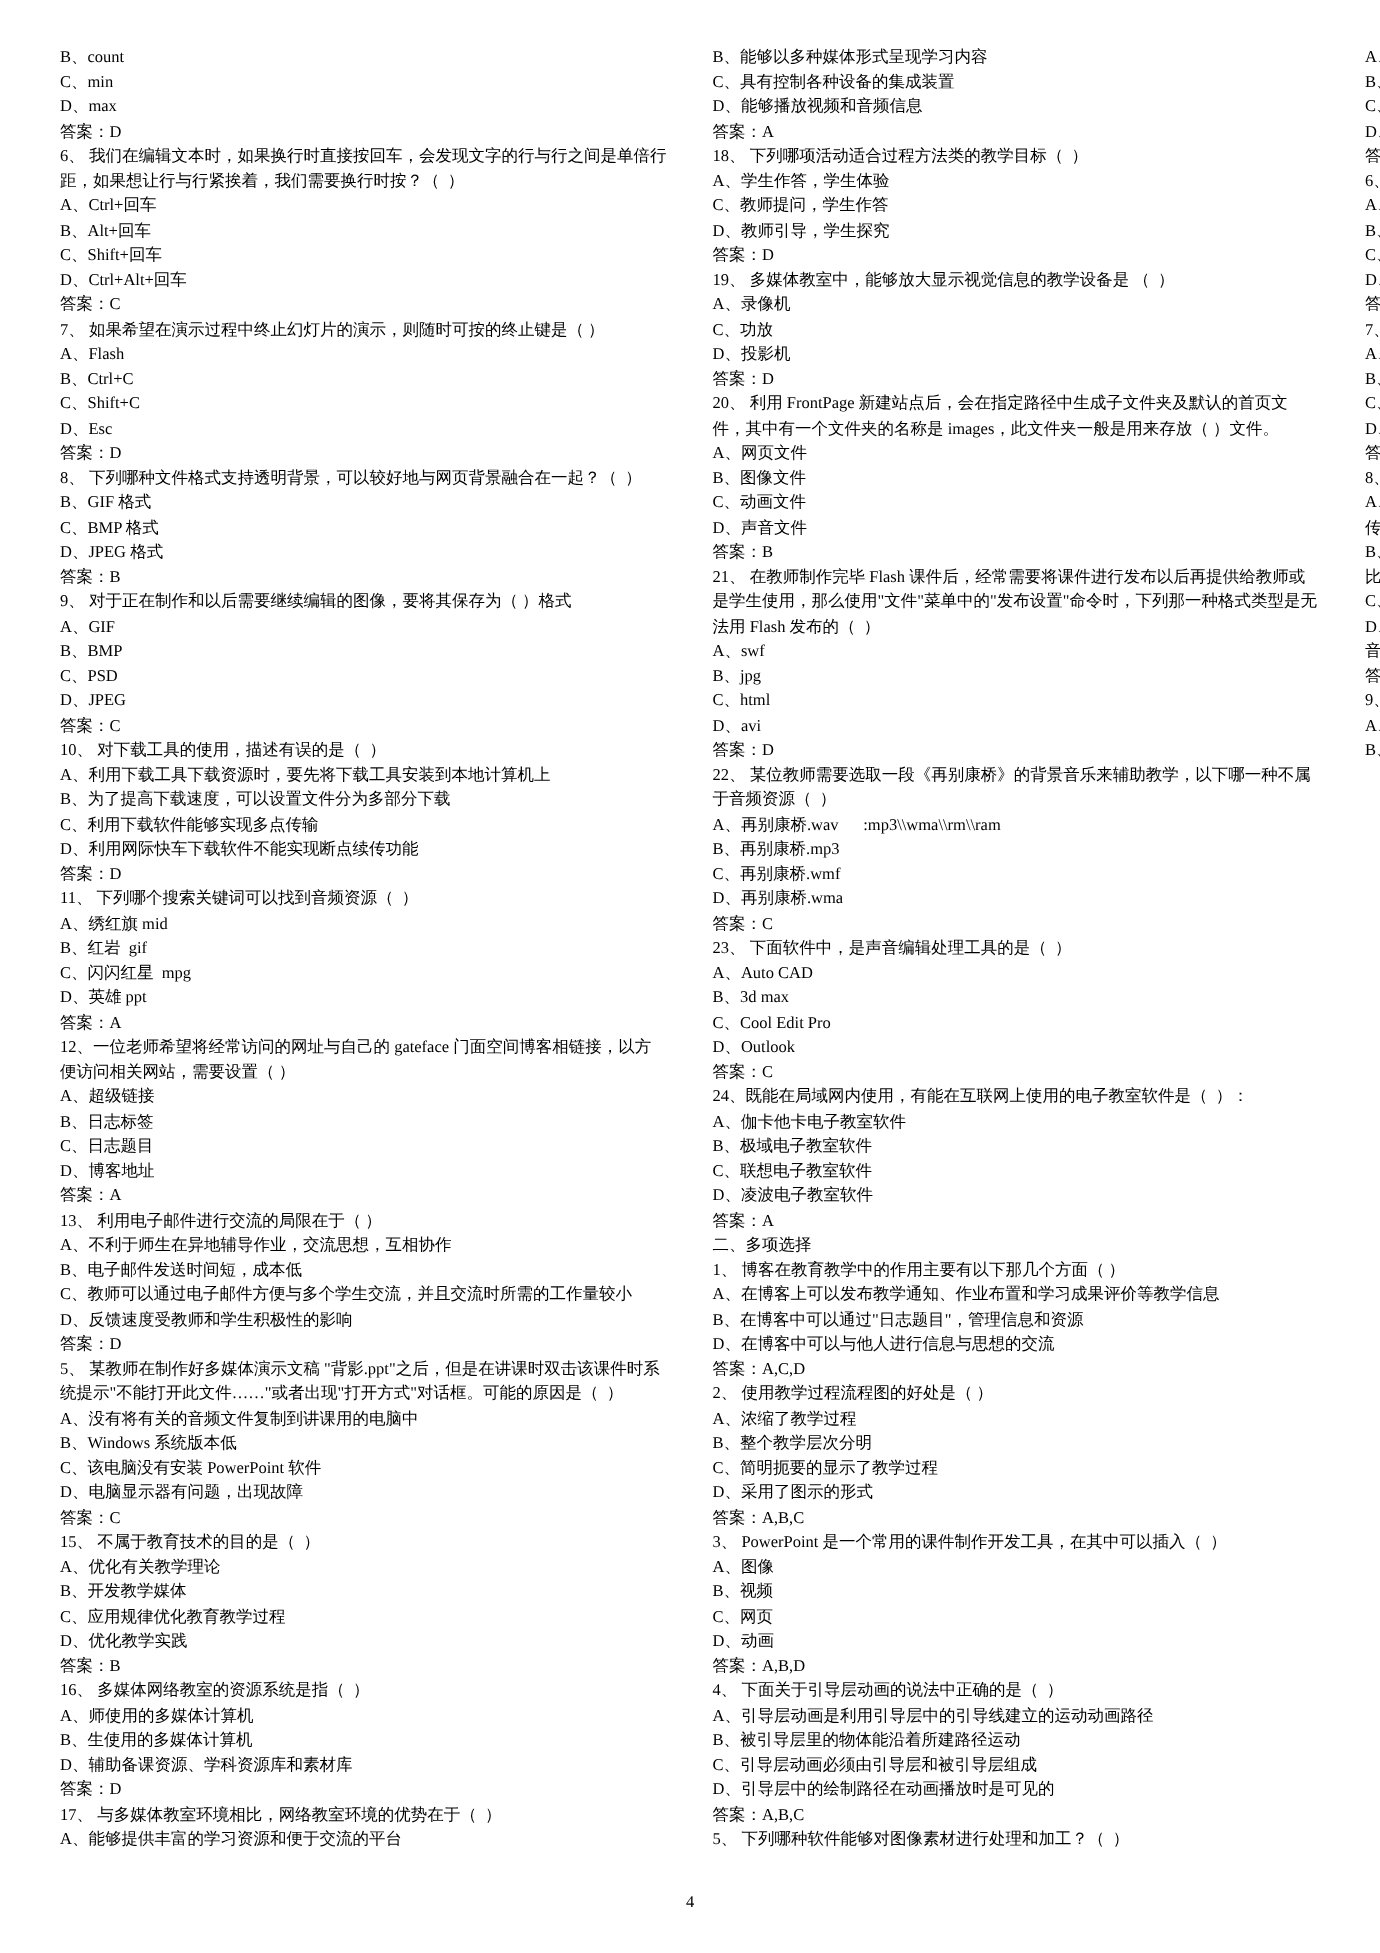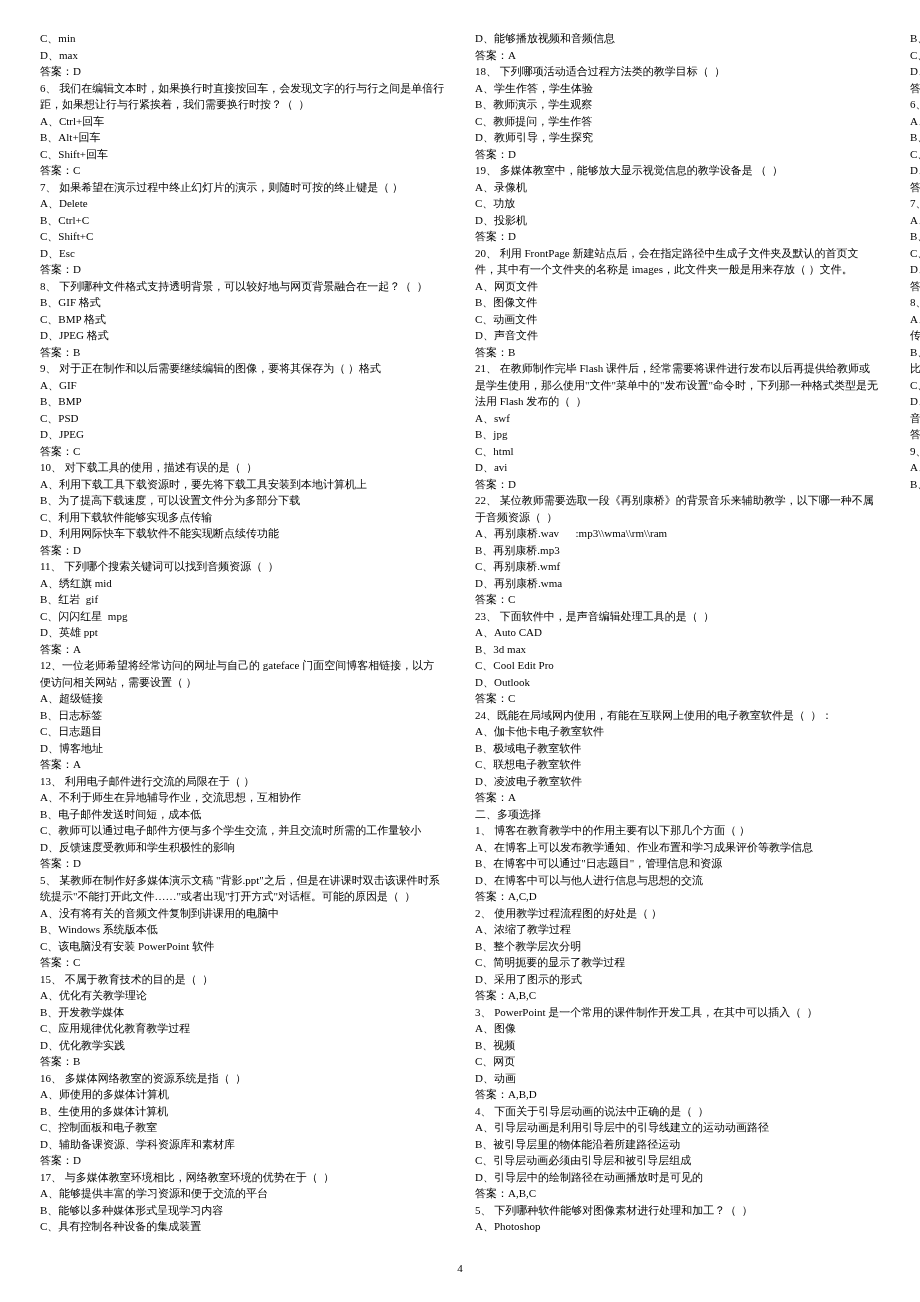--- a/index.html
+++ b/index.html
@@ -25,30 +25,32 @@
     .page-num {
       text-align: center;
       margin-top: 10px;
       font-size: 11px;
     }
   </style>
 </head>
 <body>
 
 <div class="page" id="page-container">
+    <div class="line">B、count</div>
     <div class="line">C、min</div>
     <div class="line">D、max</div>
     <div class="line">答案：D</div>
     <div class="line">6、 我们在编辑文本时，如果换行时直接按回车，会发现文字的行与行之间是单倍行距，如果想让行与行紧挨着，我们需要换行时按？（  ）</div>
     <div class="line">A、Ctrl+回车</div>
     <div class="line">B、Alt+回车</div>
     <div class="line">C、Shift+回车</div>
+    <div class="line">D、Ctrl+Alt+回车</div>
     <div class="line">答案：C</div>
     <div class="line">7、 如果希望在演示过程中终止幻灯片的演示，则随时可按的终止键是（ ）</div>
-    <div class="line">A、Delete</div>
+    <div class="line">A、Flash</div>
     <div class="line">B、Ctrl+C</div>
     <div class="line">C、Shift+C</div>
     <div class="line">D、Esc</div>
     <div class="line">答案：D</div>
     <div class="line">8、 下列哪种文件格式支持透明背景，可以较好地与网页背景融合在一起？（  ）</div>
     <div class="line">B、GIF 格式</div>
     <div class="line">C、BMP 格式</div>
     <div class="line">D、JPEG 格式</div>
     <div class="line">答案：B</div>
     <div class="line">9、 对于正在制作和以后需要继续编辑的图像，要将其保存为（ ）格式</div>
@@ -78,42 +80,41 @@
     <div class="line">13、 利用电子邮件进行交流的局限在于（ ）</div>
     <div class="line">A、不利于师生在异地辅导作业，交流思想，互相协作</div>
     <div class="line">B、电子邮件发送时间短，成本低</div>
     <div class="line">C、教师可以通过电子邮件方便与多个学生交流，并且交流时所需的工作量较小</div>
     <div class="line">D、反馈速度受教师和学生积极性的影响</div>
     <div class="line">答案：D</div>
     <div class="line">5、 某教师在制作好多媒体演示文稿 "背影.ppt"之后，但是在讲课时双击该课件时系统提示"不能打开此文件……"或者出现"打开方式"对话框。可能的原因是（  ）</div>
     <div class="line">A、没有将有关的音频文件复制到讲课用的电脑中</div>
     <div class="line">B、Windows 系统版本低</div>
     <div class="line">C、该电脑没有安装 PowerPoint 软件</div>
+    <div class="line">D、电脑显示器有问题，出现故障</div>
     <div class="line">答案：C</div>
     <div class="line">15、 不属于教育技术的目的是（  ）</div>
     <div class="line">A、优化有关教学理论</div>
     <div class="line">B、开发教学媒体</div>
     <div class="line">C、应用规律优化教育教学过程</div>
     <div class="line">D、优化教学实践</div>
     <div class="line">答案：B</div>
     <div class="line">16、 多媒体网络教室的资源系统是指（  ）</div>
     <div class="line">A、师使用的多媒体计算机</div>
     <div class="line">B、生使用的多媒体计算机</div>
-    <div class="line">C、控制面板和电子教室</div>
     <div class="line">D、辅助备课资源、学科资源库和素材库</div>
     <div class="line">答案：D</div>
     <div class="line">17、 与多媒体教室环境相比，网络教室环境的优势在于（  ）</div>
     <div class="line">A、能够提供丰富的学习资源和便于交流的平台</div>
     <div class="line">B、能够以多种媒体形式呈现学习内容</div>
     <div class="line">C、具有控制各种设备的集成装置</div>
     <div class="line">D、能够播放视频和音频信息</div>
     <div class="line">答案：A</div>
     <div class="line">18、 下列哪项活动适合过程方法类的教学目标（  ）</div>
     <div class="line">A、学生作答，学生体验</div>
-    <div class="line">B、教师演示，学生观察</div>
     <div class="line">C、教师提问，学生作答</div>
     <div class="line">D、教师引导，学生探究</div>
     <div class="line">答案：D</div>
     <div class="line">19、 多媒体教室中，能够放大显示视觉信息的教学设备是 （  ）</div>
     <div class="line">A、录像机</div>
     <div class="line">C、功放</div>
     <div class="line">D、投影机</div>
     <div class="line">答案：D</div>
     <div class="line">20、 利用 FrontPage 新建站点后，会在指定路径中生成子文件夹及默认的首页文件，其中有一个文件夹的名称是 images，此文件夹一般是用来存放（ ）文件。</div>
     <div class="line">A、网页文件</div>

